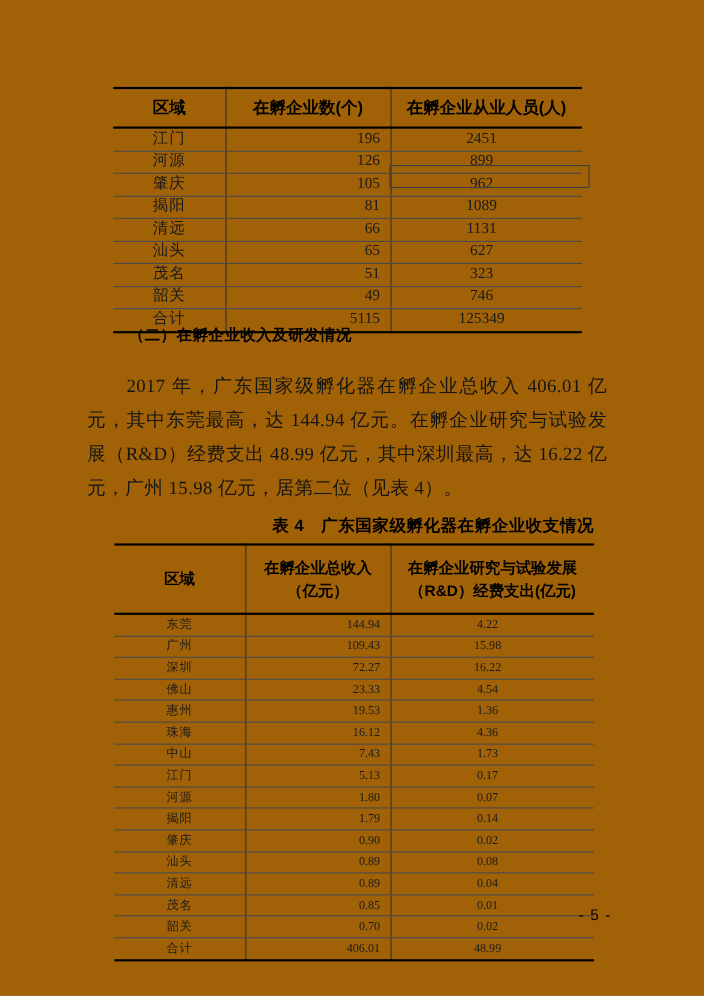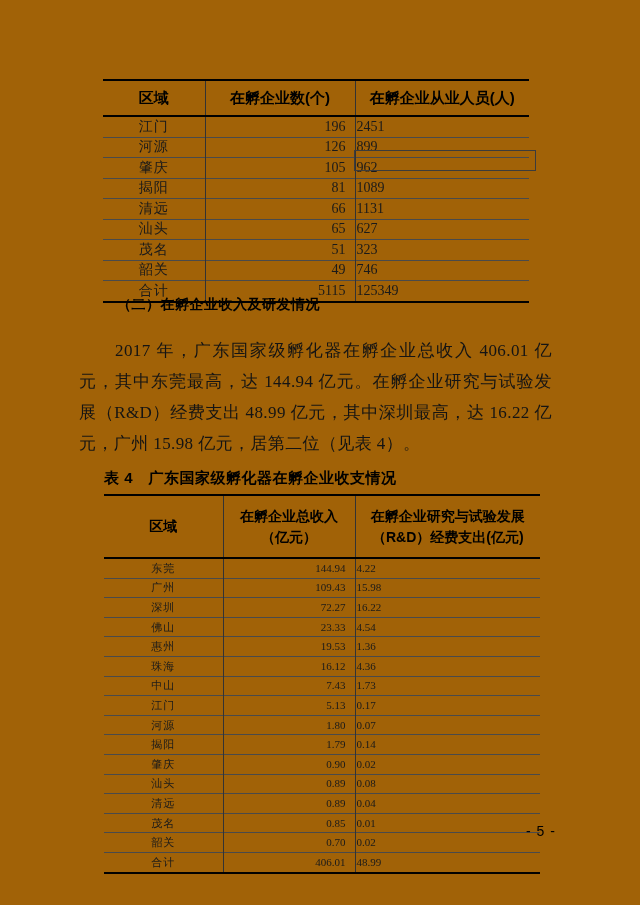--- a/index.html
+++ b/index.html
@@ -34,21 +34,21 @@
   table.doc-table td{
     color:#1a1a1a;
     vertical-align:middle;
     overflow:hidden;
   }
   table.doc-table tbody tr + tr td{border-top:1px solid #4a4a4a;}
   table.doc-table th + th,
   table.doc-table td + td{border-left:1px solid #333;}
   td.c0{text-align:center;letter-spacing:1px;}
   td.c1{text-align:right;padding-right:9px;}
-  td.c2{text-align:left;padding-right:10px;}
+  td.c2{text-align:center;padding-right:10px;}
 
   
   .table1-wrap{position:absolute;left:103px;top:79px;}
   #table1{width:426px;}
   #table1 th{height:34px;font-size:15px;}
   #table1 tbody td{height:17.5px;font-size:14px;line-height:1;}
 
   
   .cell-box{
     position:absolute;
@@ -70,21 +70,21 @@
     font-size:17px;line-height:31px;color:#141414;
     text-align:justify;text-indent:36px;
     letter-spacing:0.4px;
   }
 
   
   .table4-caption{
     position:absolute;left:104px;top:469px;width:436px;
     font-family:"Liberation Sans","DejaVu Sans",sans-serif;
     font-weight:bold;font-size:15px;color:#000;
-    text-align:left;letter-spacing:0.5px;
+    text-align:right;letter-spacing:0.5px;
   }
   .table4-wrap{position:absolute;left:104px;top:494px;}
   #table4{width:436px;}
   #table4 th{height:61px;font-size:14px;line-height:1.5;}
   #table4 tbody td{height:16.6px;font-size:11px;line-height:1;}
 
   
   .page-number{
     position:absolute;left:516px;top:823px;width:50px;
     font-family:"Liberation Sans","DejaVu Sans",sans-serif;

